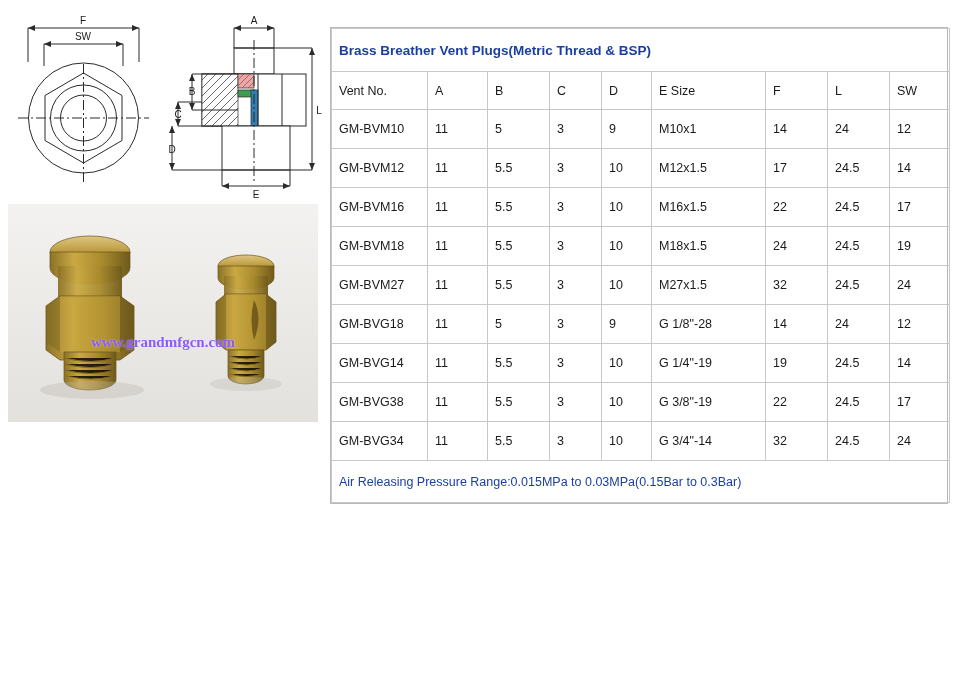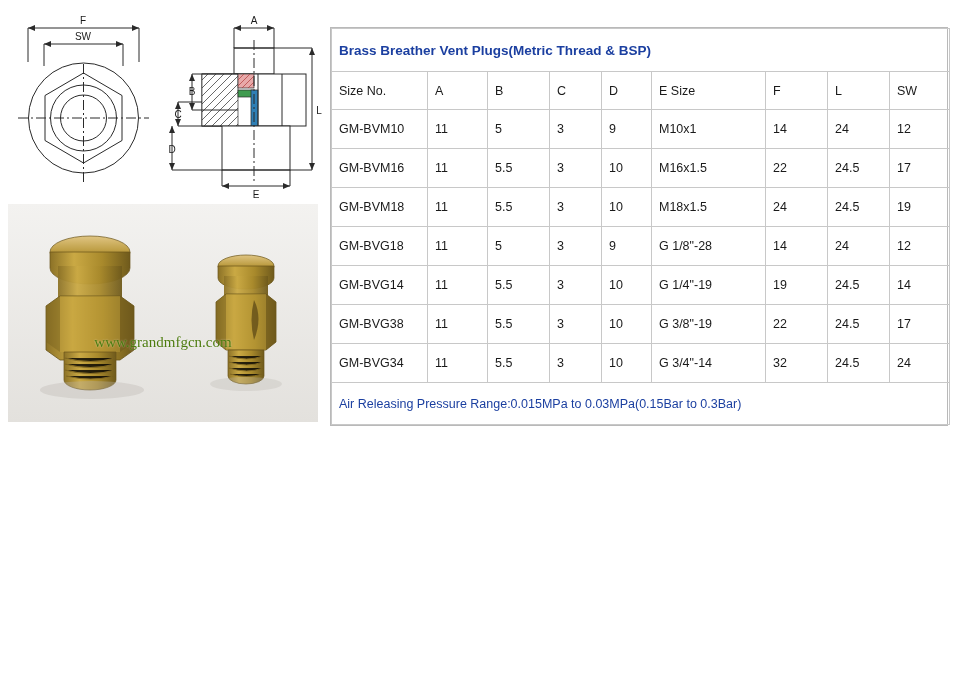--- a/index.html
+++ b/index.html
@@ -48,22 +48,22 @@
     overflow: hidden;
   }
   #photo-svg { display: block; }
   #watermark-text {
     position: absolute;
     left: 50%;
     top: 130px;
     transform: translateX(-50%);
     font-family: "Liberation Serif", serif;
     font-size: 15px;
-    font-weight: normal;
-    color: #4d7c0f;
+    font-weight: bold;
+    color: #8b5cf6;
     white-space: nowrap;
     text-shadow: 0 0 2px rgba(255,255,255,0.55);
   }
 
   
   #spec-table-wrap {
     position: absolute;
     left: 330px;
     top: 27px;
     width: 618px;
@@ -319,21 +319,21 @@
           <col class="c-e">
           <col class="c-f">
           <col class="c-l">
           <col class="c-sw">
       </colgroup>
       <tbody id="table-body">
         <tr id="title-row">
           <td colspan="9">Brass Breather Vent Plugs(Metric Thread &amp; BSP)</td>
         </tr>
         <tr id="header-row">
-          <td>Size No.</td>
+          <td>Vent No.</td>
           <td>A</td>
           <td>B</td>
           <td>C</td>
           <td>D</td>
           <td>E Size</td>
           <td>F</td>
           <td>L</td>
           <td>SW</td>
         </tr>
 
@@ -342,40 +342,62 @@
             <td>11</td>
             <td>5</td>
             <td>3</td>
             <td>9</td>
             <td>M10x1</td>
             <td>14</td>
             <td>24</td>
             <td>12</td>
           </tr>
           <tr>
+            <td>GM-BVM12</td>
+            <td>11</td>
+            <td>5.5</td>
+            <td>3</td>
+            <td>10</td>
+            <td>M12x1.5</td>
+            <td>17</td>
+            <td>24.5</td>
+            <td>14</td>
+          </tr>
+          <tr>
             <td>GM-BVM16</td>
             <td>11</td>
             <td>5.5</td>
             <td>3</td>
             <td>10</td>
             <td>M16x1.5</td>
             <td>22</td>
             <td>24.5</td>
             <td>17</td>
           </tr>
           <tr>
             <td>GM-BVM18</td>
             <td>11</td>
             <td>5.5</td>
             <td>3</td>
             <td>10</td>
             <td>M18x1.5</td>
             <td>24</td>
             <td>24.5</td>
             <td>19</td>
+          </tr>
+          <tr>
+            <td>GM-BVM27</td>
+            <td>11</td>
+            <td>5.5</td>
+            <td>3</td>
+            <td>10</td>
+            <td>M27x1.5</td>
+            <td>32</td>
+            <td>24.5</td>
+            <td>24</td>
           </tr>
           <tr>
             <td>GM-BVG18</td>
             <td>11</td>
             <td>5</td>
             <td>3</td>
             <td>9</td>
             <td>G 1/8"-28</td>
             <td>14</td>
             <td>24</td>

